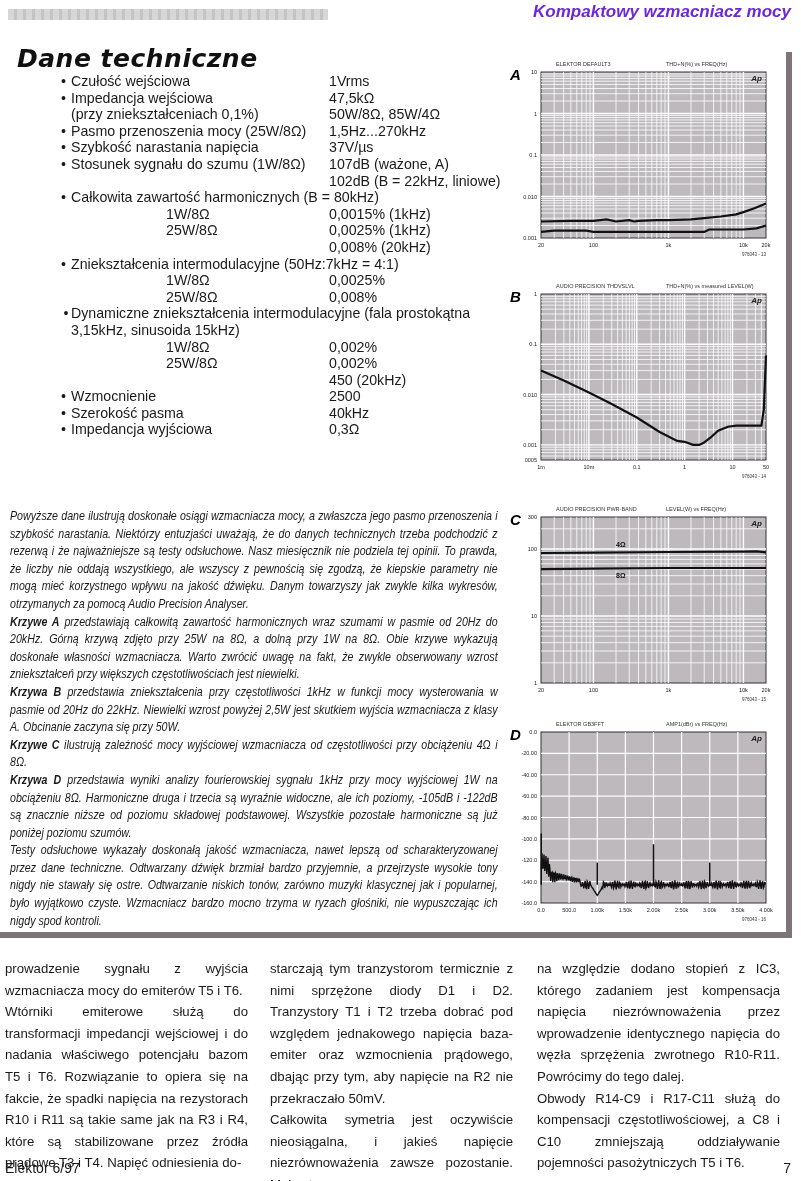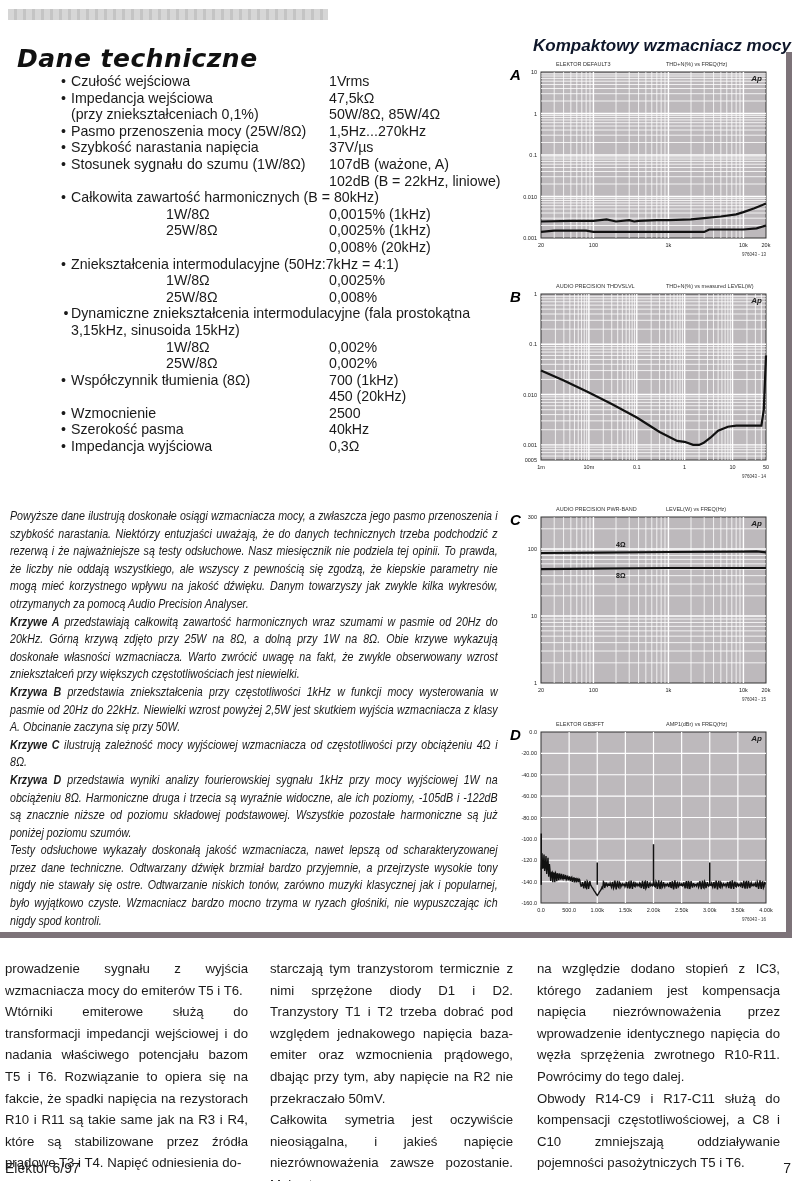--- a/index.html
+++ b/index.html
@@ -1,18 +1,18 @@
 <!DOCTYPE html>
 <html><head>
 <meta charset="utf-8">
 <style>
   html,body{margin:0;padding:0;background:#fff;}
   body{width:801px;height:1181px;position:relative;overflow:hidden;font-family:"Liberation Sans",sans-serif;color:#1a1a1a;}
   .topbar{position:absolute;left:8px;top:9px;width:320px;height:11px;background:#cfcfcf;background-image:repeating-linear-gradient(90deg,#d6d6d6 0 6px,#c4c4c4 6px 9px);}
-  .section-title{position:absolute;right:10px;top:2px;font-weight:bold;font-style:italic;font-size:17px;color:#0f172a;font-family:"Liberation Sans",sans-serif;margin-top:34px;}
+  .section-title{position:absolute;right:10px;top:2px;font-weight:bold;font-style:italic;font-size:17px;color:#6d28d9;font-family:"Liberation Sans",sans-serif;}
   .frame-v{position:absolute;left:786px;top:52px;width:6px;height:886px;background:#7d7379;}
   .frame-h{position:absolute;left:0;top:932px;width:792px;height:6px;background:#7d7379;}
   .specs-title{position:absolute;left:17px;top:44px;font-weight:bold;font-style:italic;font-size:25px;letter-spacing:0.5px;color:#111;font-family:"DejaVu Sans",sans-serif;}
   .specs{position:absolute;left:16px;top:73px;width:480px;font-size:14.2px;line-height:16.6px;}
   .specs .row{display:flex;white-space:nowrap;}
   .specs .lbl{width:268px;flex:none;margin-left:45px;}
   .specs .val{flex:none;}
   .specs .bullet{display:inline-block;width:10px;}
   .specs .sub{padding-left:105px;width:163px;}
   .desc{position:absolute;left:10px;top:508px;width:488px;font-size:12.4px;line-height:17.6px;font-style:italic;text-align:justify;font-family:"Liberation Sans Narrow","Liberation Sans",sans-serif;transform:scaleX(0.86);transform-origin:left top;width:567px;}
@@ -96,24 +96,20 @@
     <div class="row">
       <span class="lbl" style="width: auto;"><span class="bullet"></span><span>3,15kHz, sinusoida 15kHz)</span></span>
     </div>
     <div class="row">
       <span class="lbl sub"><span>1W/8Ω</span></span>
       <span class="val">0,002%</span>
     </div>
     <div class="row">
       <span class="lbl sub"><span>25W/8Ω</span></span>
       <span class="val">0,002%</span>
-    </div>
-    <div class="row">
-      <span class="lbl"><span class="bullet">•</span><span>Współczynnik tłumienia (8Ω)</span></span>
-      <span class="val">700 (1kHz)</span>
     </div>
     <div class="row">
       <span class="lbl"><span class="bullet"></span><span></span></span>
       <span class="val">450 (20kHz)</span>
     </div>
     <div class="row">
       <span class="lbl"><span class="bullet">•</span><span>Wzmocnienie</span></span>
       <span class="val">2500</span>
     </div>
     <div class="row">

